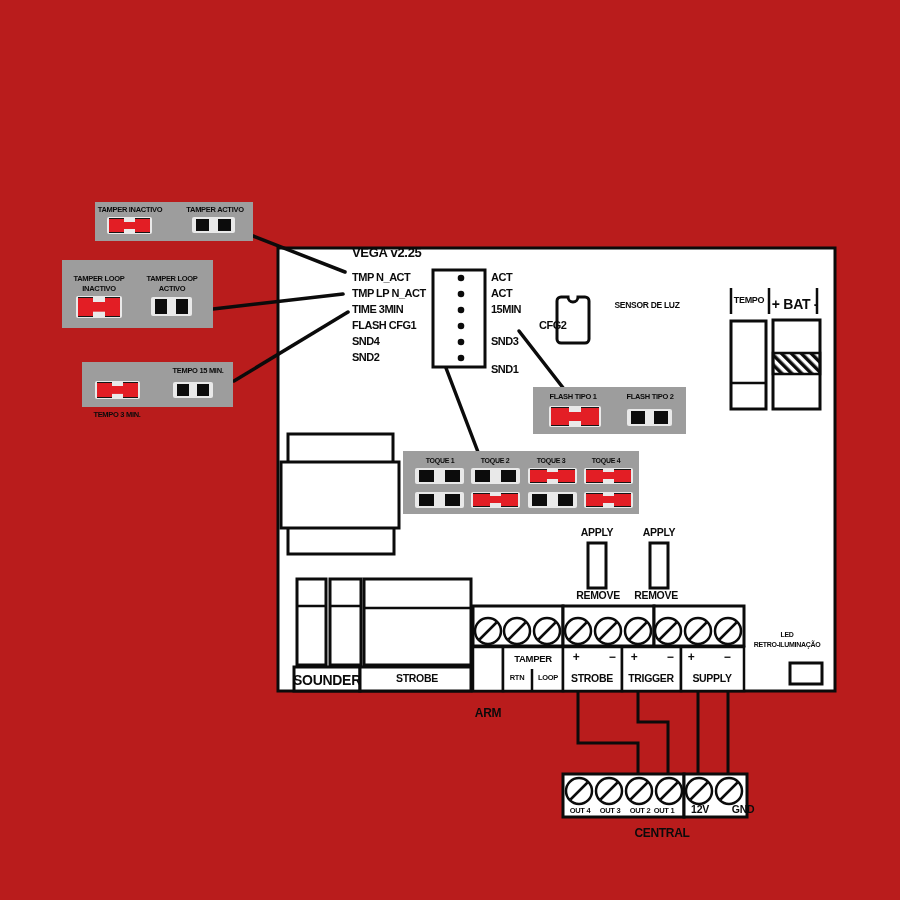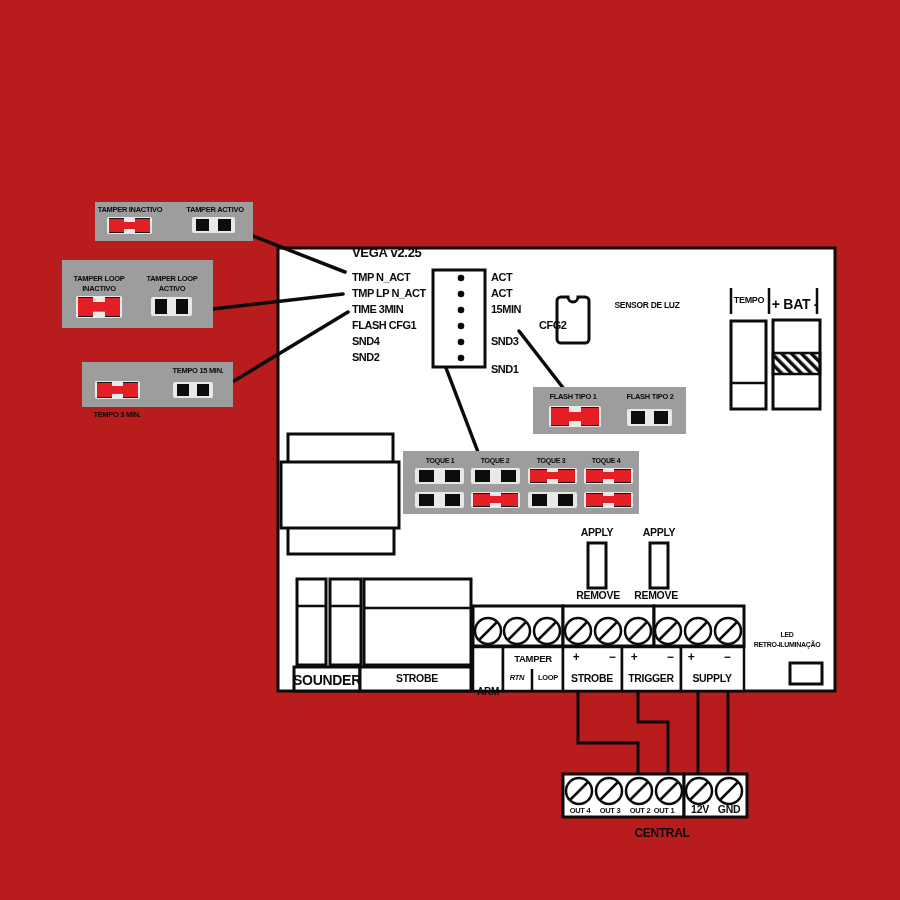--- a/index.html
+++ b/index.html
@@ -192,38 +192,38 @@
   <div class="cell closed" style="left:584px;top:492px;width:49px;height:16px;"></div>
 
   <div class="t c" style="left:597px;top:527px;font-size:10.5px;">APPLY</div>
   <div class="t c" style="left:659px;top:527px;font-size:10.5px;">APPLY</div>
   <div class="t c" style="left:598px;top:590px;font-size:10.5px;">REMOVE</div>
   <div class="t c" style="left:656px;top:590px;font-size:10.5px;">REMOVE</div>
 
   <div class="t c" style="left:327px;top:673px;font-size:14px;">SOUNDER</div>
   <div class="t c" style="left:417px;top:673px;font-size:10.5px;">STROBE</div>
 
-  <div class="t c" style="left:488px;top:687px;font-size:10px;">ARM</div>
+  <div class="t c" style="left:488px;top:707px;font-size:12px;">ARM</div>
   <div class="t c" style="left:533px;top:654px;font-size:9.5px;">TAMPER</div>
-  <div class="t c" style="left:517px;top:674px;font-size:7.5px;font-style:italic;">RTN</div>
+  <div class="t c" style="left:517px;top:674px;font-size:7.5px;">RTN</div>
   <div class="t c" style="left:548px;top:674px;font-size:7.5px;">LOOP</div>
   <div class="t c" style="left:576px;top:651px;font-size:12px;">+</div>
   <div class="t c" style="left:612px;top:651px;font-size:12px;">−</div>
   <div class="t c" style="left:592px;top:673px;font-size:10.5px;">STROBE</div>
   <div class="t c" style="left:634px;top:651px;font-size:12px;">+</div>
   <div class="t c" style="left:670px;top:651px;font-size:12px;">−</div>
   <div class="t c" style="left:651px;top:673px;font-size:10.5px;text-align:center;">TRIGGER</div>
   <div class="t c" style="left:691px;top:651px;font-size:12px;">+</div>
   <div class="t c" style="left:727px;top:651px;font-size:12px;">−</div>
   <div class="t c" style="left:712px;top:673px;font-size:10.5px;">SUPPLY</div>
 
   <div class="t c" style="left:787px;top:631px;font-size:7px;">LED</div>
   <div class="t c" style="left:787px;top:641px;font-size:7px;">RETRO-ILUMINAÇÃO</div>
 
   <div class="t c" style="left:580px;top:807px;font-size:7.5px;">OUT 4</div>
   <div class="t c" style="left:610px;top:807px;font-size:7.5px;">OUT 3</div>
   <div class="t c" style="left:640px;top:807px;font-size:7.5px;text-align:right;">OUT 2</div>
   <div class="t c" style="left:664px;top:807px;font-size:7.5px;">OUT 1</div>
   <div class="t c" style="left:700px;top:804px;font-size:10.5px;">12V</div>
-  <div class="t c" style="left:729px;top:804px;font-size:10.5px;">GND</div>
+  <div class="t c" style="left:729px;top:804px;font-size:10.5px;padding-left:28px;">GND</div>
   <div class="t c" style="left:662px;top:827px;font-size:12px;">CENTRAL</div>
 
 </div>
 
 </body></html>

